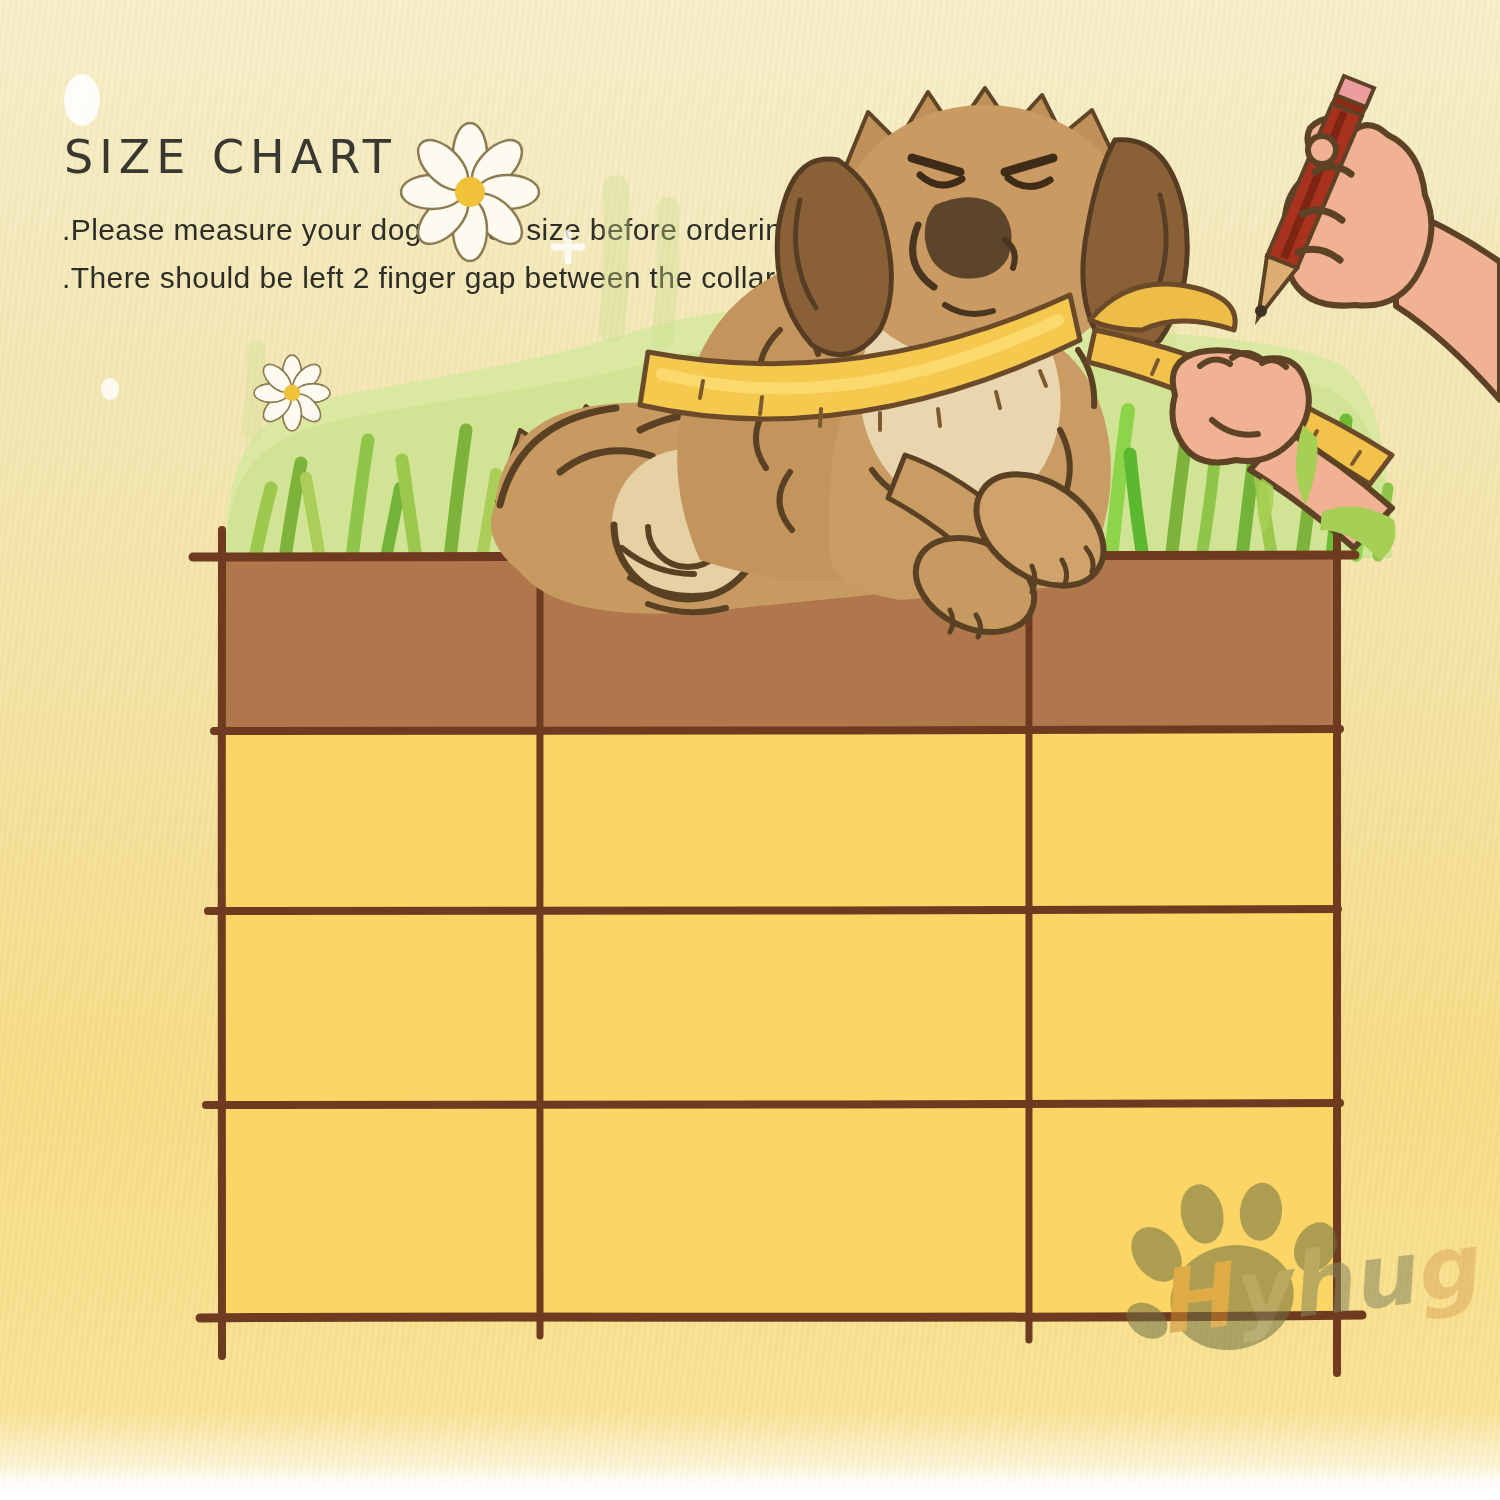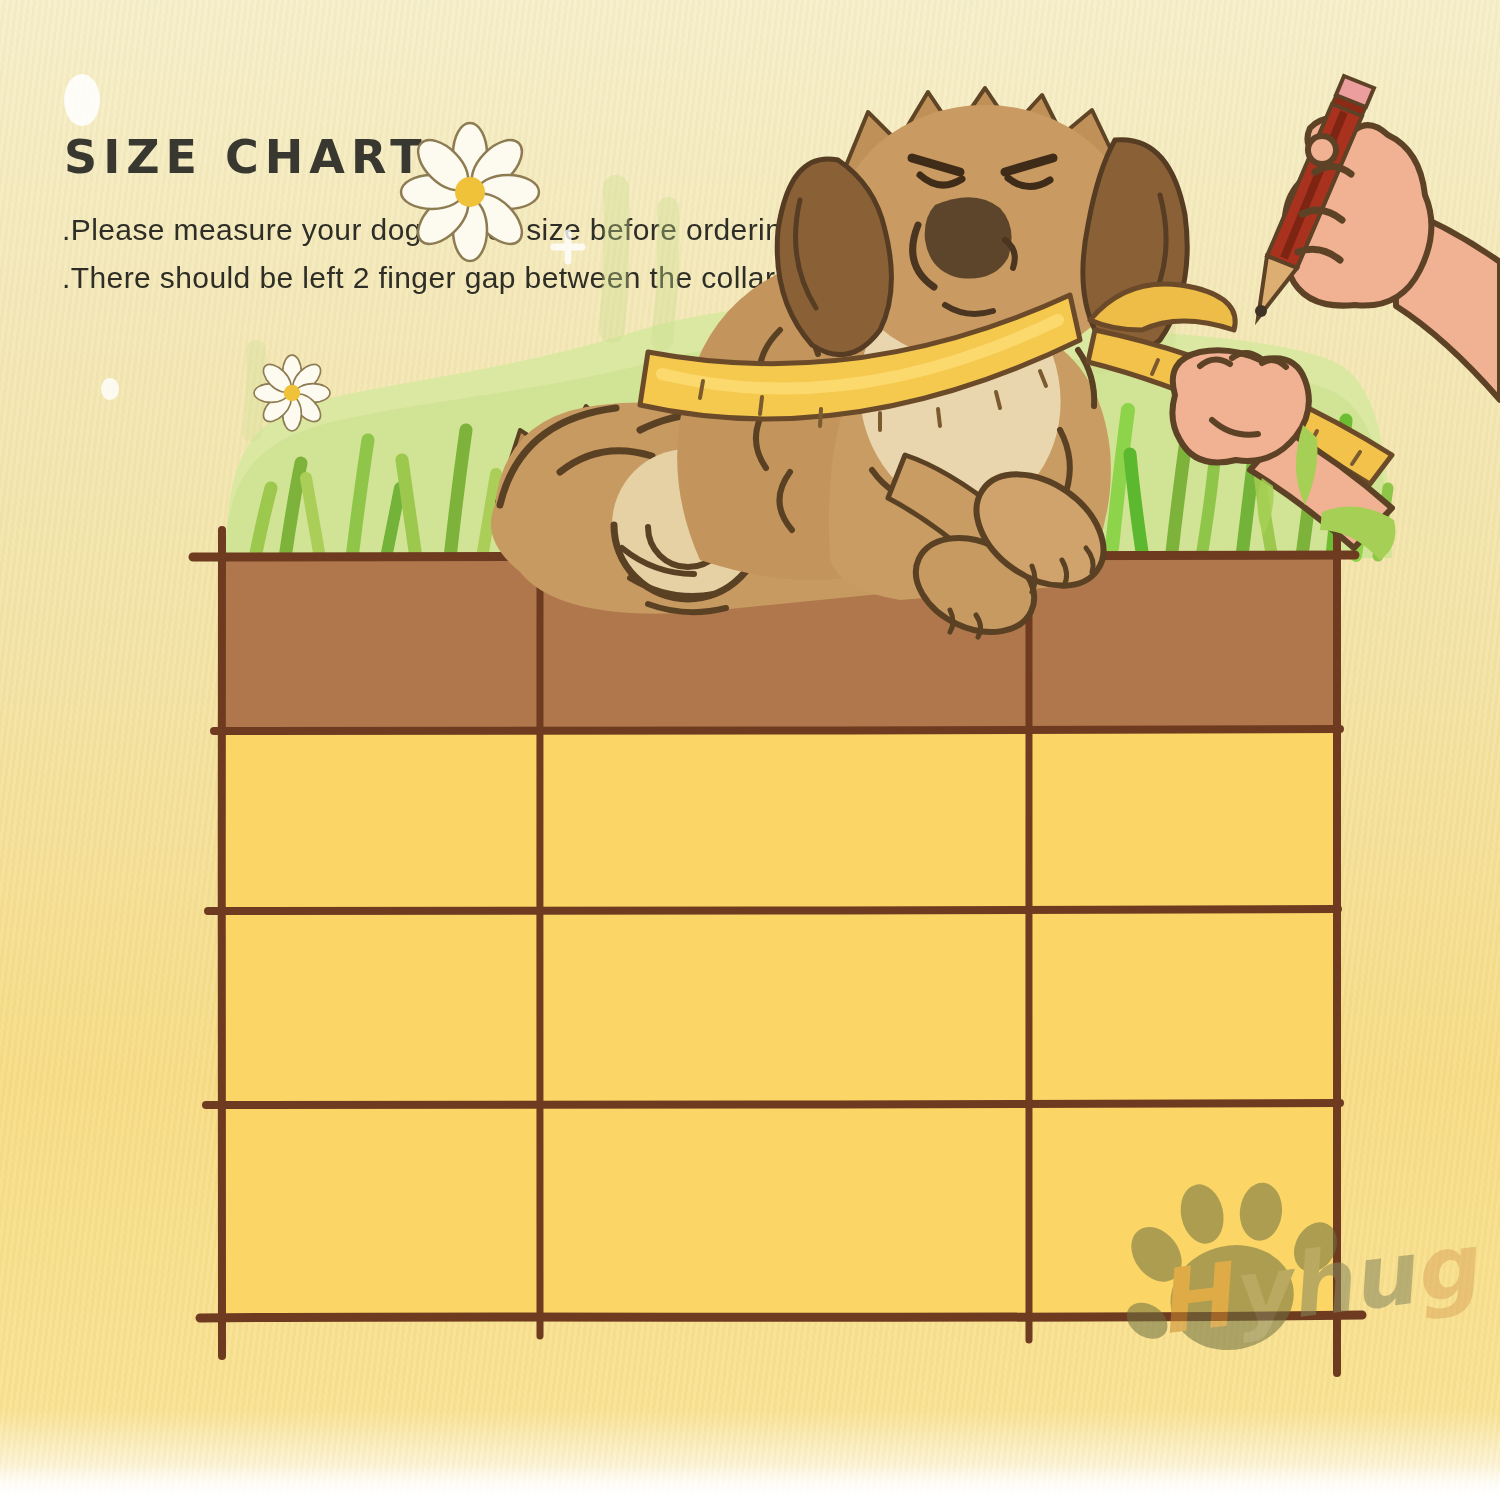--- a/index.html
+++ b/index.html
@@ -19,21 +19,21 @@
   .tbl-head-bg{position:absolute;left:222px;top:556px;width:1115px;height:175px;background:#b0774c;}
   .tbl-body-bg{position:absolute;left:222px;top:731px;width:1115px;height:587px;background:#fbd566;}
 
   
   .cell{position:absolute;display:flex;align-items:center;justify-content:center;text-align:center;}
   .hcell{font-family:"DejaVu Sans", sans-serif;font-size:54px;letter-spacing:8px;color:#221d13;font-weight:500;}
   .bcell{font-size:40px;color:#262626;letter-spacing:1px;}
 
   
   .title{position:absolute;left:64px;top:130px;font-family:"DejaVu Sans", sans-serif;
-         font-size:46px;letter-spacing:6px;color:#393830;font-weight:700;}
+         font-size:46px;letter-spacing:6px;color:#393830;font-weight:400;}
   .note{position:absolute;left:62px;font-size:30px;color:#2e2e27;letter-spacing:0.4px;}
   .note1{top:213px;} .note2{top:261px;}
 
   .watermark{position:absolute;left:1078px;top:1148px;width:410px;height:250px;opacity:0.55;}
 
   .bottom-fade{position:absolute;left:0;bottom:0;width:1500px;height:34px;z-index:8;
     background:linear-gradient(180deg,rgba(255,255,255,0) 0%,#ffffff 95%);}
 </style>
 </head>
 <body>

